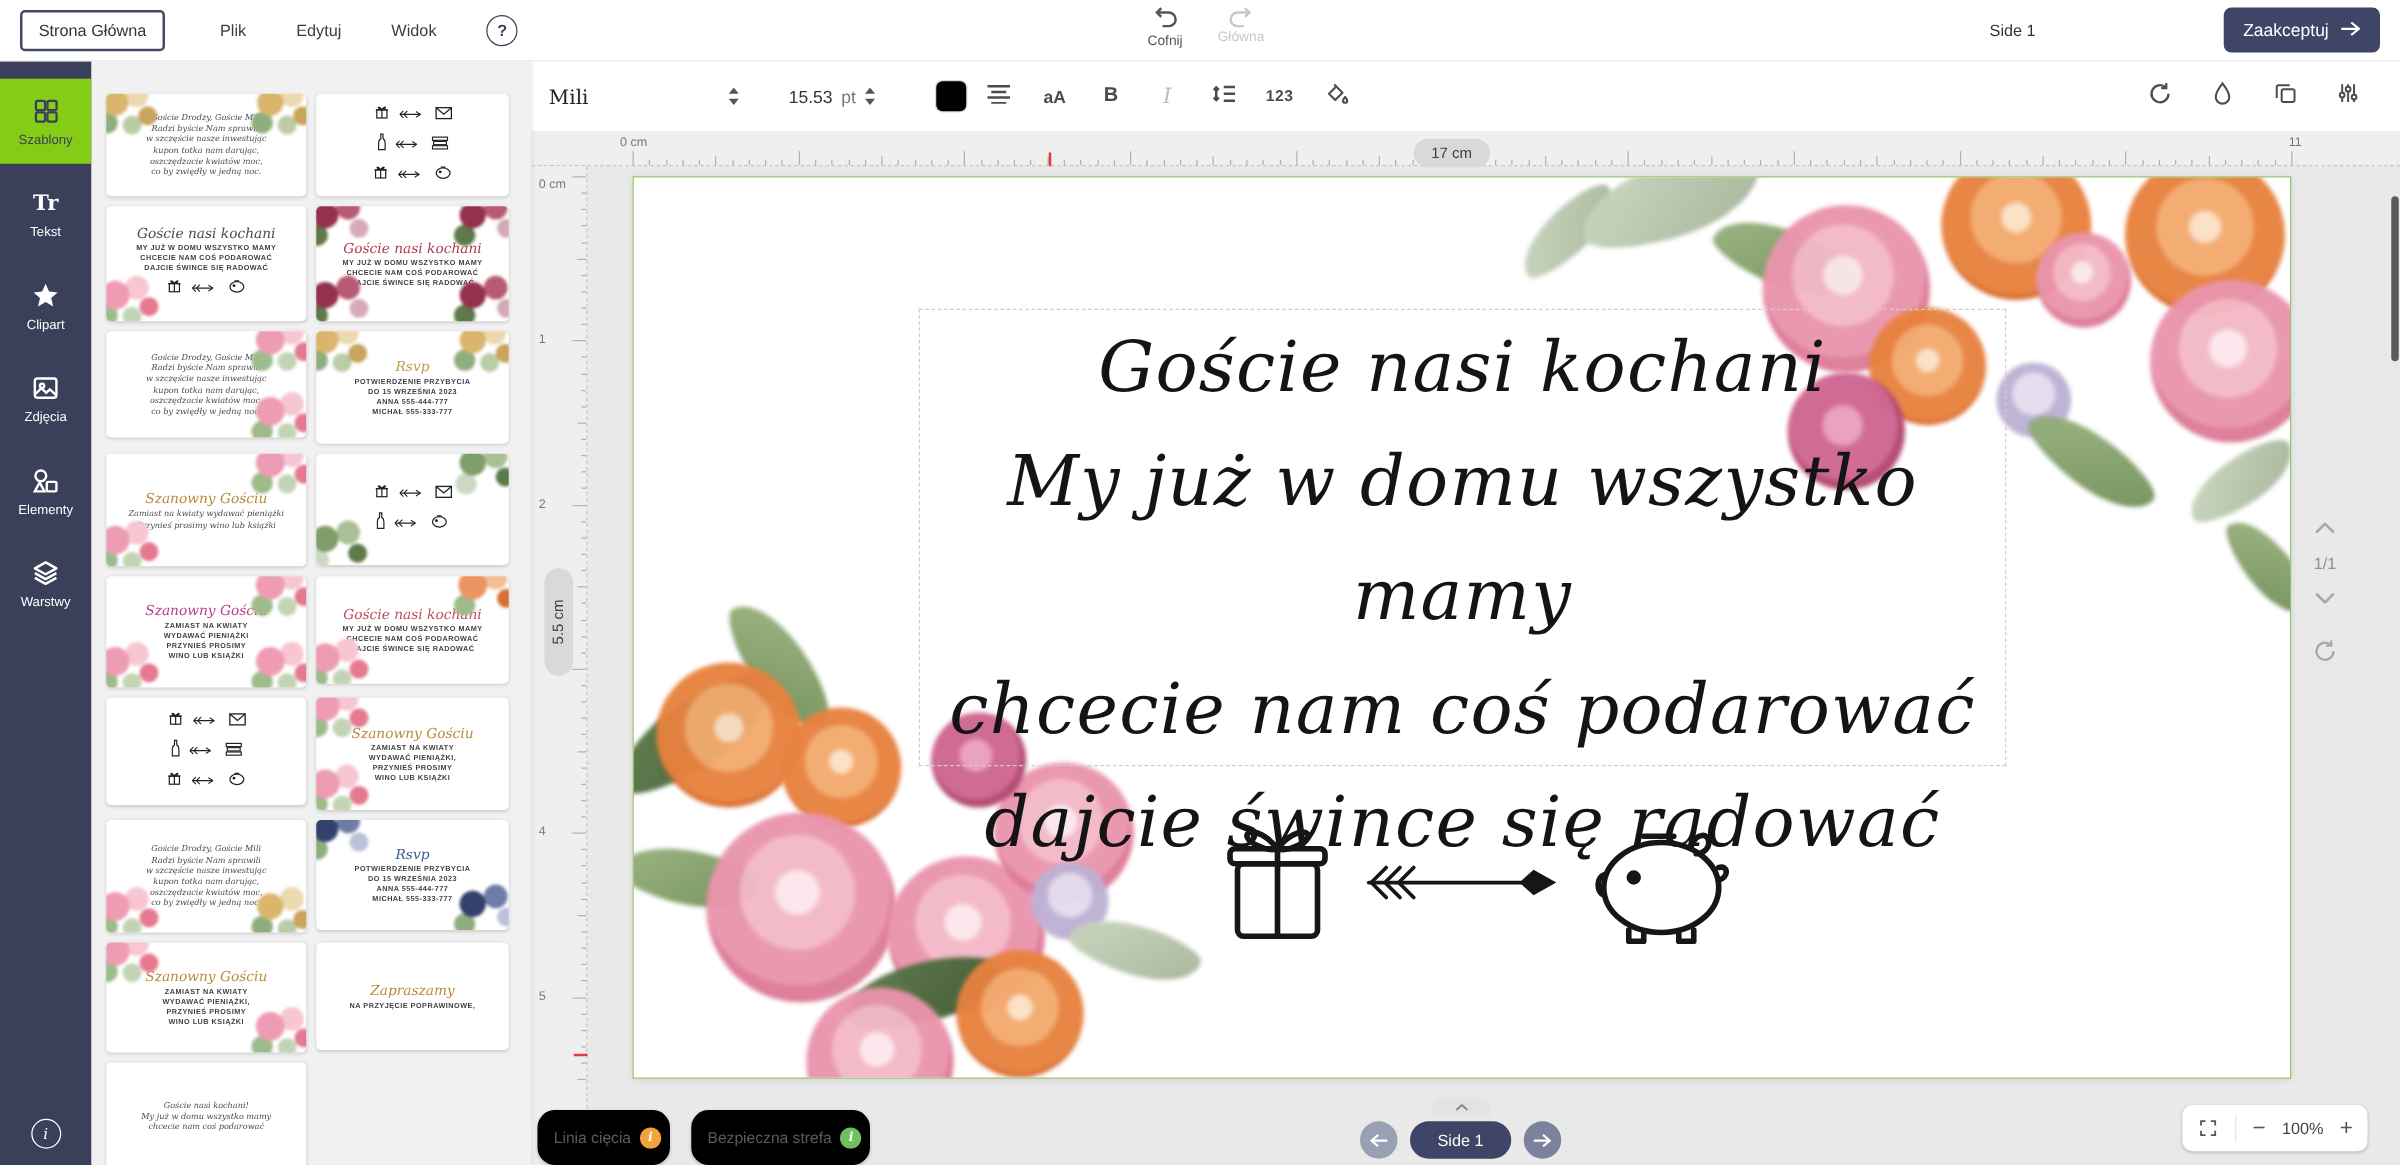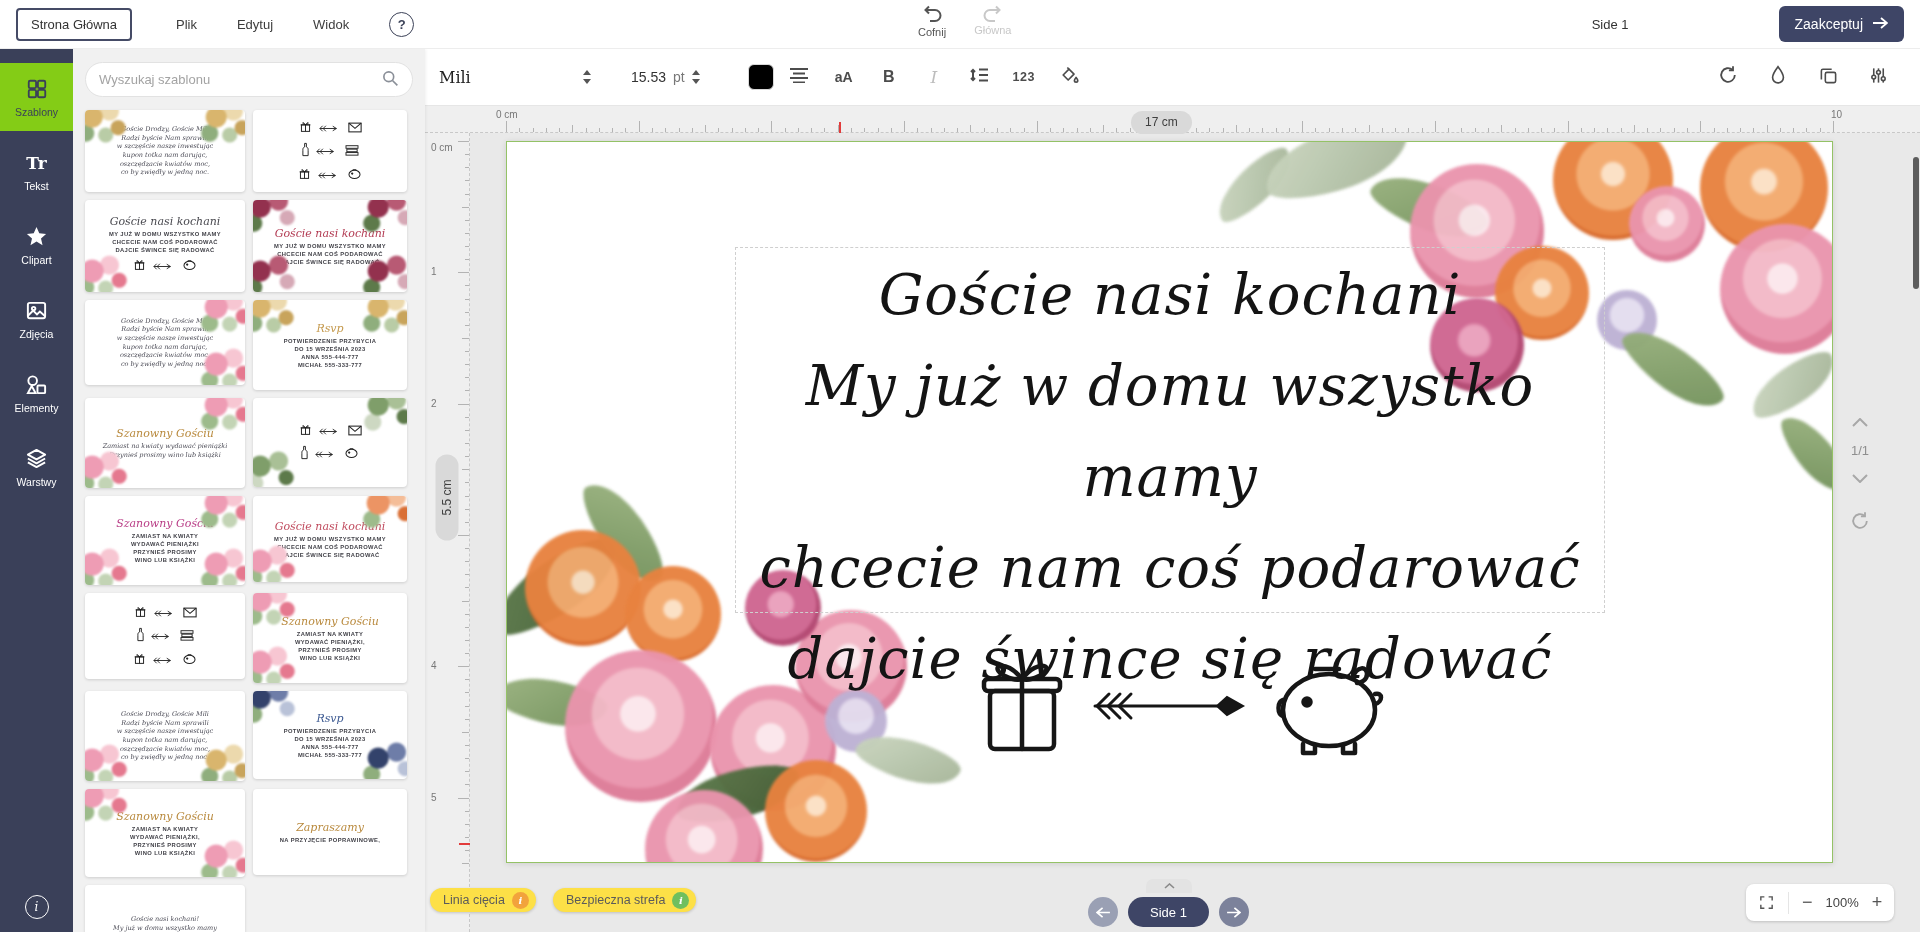--- a/index.html
+++ b/index.html
@@ -90,21 +90,21 @@
   .textblock{position:absolute;left:228px;top:105px;width:870px;height:366px;border:1px dashed #cfcfcf;z-index:2;font-family:"DejaVu Serif",serif;font-style:italic;font-size:56px;line-height:91px;letter-spacing:1px;color:#141414;text-align:center;padding-top:1px;cursor:move}
   .iconsrow{position:absolute;left:470px;top:502px;width:410px;height:128px;display:flex;align-items:center;justify-content:space-between;z-index:2;cursor:move}
 
   
   .pnav{position:absolute;left:1838px;top:418px;width:44px;display:flex;flex-direction:column;align-items:center;gap:16px;color:#9a9a9a;z-index:8}
   .pnav .pbtn{cursor:pointer;display:flex}
   .pnav .pind{font-size:13px;color:#8f8f8f}
   .pnav .rot{margin-top:12px}
 
   
-  .pill{position:absolute;height:24px;background:#fde047;border-radius:14px;box-shadow:0 1px 3px rgba(0,0,0,.18);display:flex;align-items:center;gap:7px;padding:0 7px 0 13px;font-size:12.5px;color:#5b5b5b;z-index:12;cursor:pointer}
+  .pill{position:absolute;height:44px;background:#000000;border-radius:14px;box-shadow:0 1px 3px rgba(0,0,0,.18);display:flex;align-items:center;gap:7px;padding:0 7px 0 13px;font-size:12.5px;color:#5b5b5b;z-index:12;cursor:pointer}
   #cutpill{left:430px;top:888px}
   #safepill{left:553px;top:888px}
   .infodot{width:17px;height:17px;border-radius:50%;color:#fff;font-size:10px;font-weight:bold;display:flex;align-items:center;justify-content:center;font-family:"DejaVu Serif",serif;font-style:italic}
   .dot-orange{background:#f2a33c}
   .dot-green{background:#6fbf5f}
   .pagetab{position:absolute;left:1146px;top:879px;width:46px;height:14px;background:#e3e3e3;border-radius:7px 7px 0 0;display:flex;align-items:center;justify-content:center;z-index:11;cursor:pointer}
   .sidegroup{position:absolute;left:1088px;top:897px;display:flex;align-items:center;gap:10px;z-index:12}
   .navcirc{width:30px;height:30px;border-radius:50%;background:#9aa0b4;color:#fff;display:flex;align-items:center;justify-content:center;cursor:pointer}
   .navcirc.right{background:#7c829b}
   .sidepill{height:30px;background:#3e4566;color:#fff;border-radius:16px;padding:0 22px;font-size:13px;display:flex;align-items:center}
@@ -207,27 +207,20 @@
             <path d="M3 12 L12 17 21 12"></path>
             <path d="M3 16 L12 21 21 16"></path>
           </svg>
         </span>
       <span>Warstwy</span>
     </div>
     <div class="info-circ">i</div>
   </aside>
 
   <section class="panel">
-    <div class="search">
-      <input type="text" placeholder="Wyszukaj szablonu" style="">
-      <span><svg width="18" height="18" viewBox="0 0 22 22" fill="none" stroke="#8a8f98" stroke-width="2">
-            <circle cx="9.5" cy="9.5" r="6"></circle>
-            <line x1="14" y1="14" x2="20" y2="20"></line>
-          </svg></span>
-    </div>
     <div id="thumbgrid">
         <div class="thumb" style="height: 82px;">
           <span class="fl fl-tl pal-gold"></span>
           <span class="fl fl-tr pal-gold"></span>
           <div class="tital">Goście Drodzy, Goście Mili</div>
           <div class="tital">Radzi byście Nam sprawili</div>
           <div class="tital">w szczęście nasze inwestując</div>
           <div class="tital">kupon totka nam darując,</div>
           <div class="tital">oszczędzacie kwiatów moc,</div>
           <div class="tital">co by zwiędły w jedną noc.</div>
@@ -725,21 +718,21 @@
       <span class="htick" style="height: 4px; left: 1301.84px;"></span>
       <span class="htick" style="height: 4px; left: 1315.11px;"></span>
       <span class="htick" style="height: 4px; left: 1328.38px;"></span>
       <span class="htick" style="height: 7px; left: 1341.65px;"></span>
       <span class="htick" style="height: 4px; left: 1354.92px;"></span>
       <span class="htick" style="height: 4px; left: 1368.19px;"></span>
       <span class="htick" style="height: 4px; left: 1381.46px;"></span>
       <span class="htick" style="height: 4px; left: 1394.73px;"></span>
       <span class="htick" style="height: 11px; left: 1408px;"></span>
       <span class="rlabel" style="left: 71px; top: 3px;">0 cm</span>
-      <span class="rlabel" style="left: 1405.96px; top: 3px;">10</span>
+      <span class="rlabel" style="left: 1405.96px; top: 3px;">11</span>
     </div>
   <div id="vruler">
       <span class="vtick" style="width: 11px; top: 8px;"></span>
       <span class="vtick" style="width: 4px; top: 21.13px;"></span>
       <span class="vtick" style="width: 4px; top: 34.26px;"></span>
       <span class="vtick" style="width: 4px; top: 47.39px;"></span>
       <span class="vtick" style="width: 4px; top: 60.52px;"></span>
       <span class="vtick" style="width: 7px; top: 73.65px;"></span>
       <span class="vtick" style="width: 4px; top: 86.78px;"></span>
       <span class="vtick" style="width: 4px; top: 99.91px;"></span>

